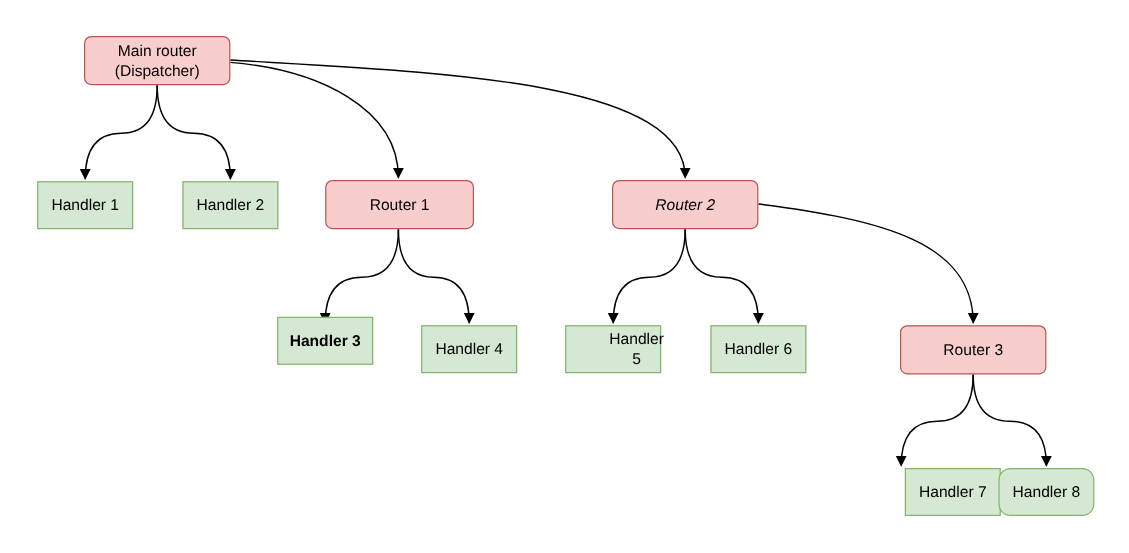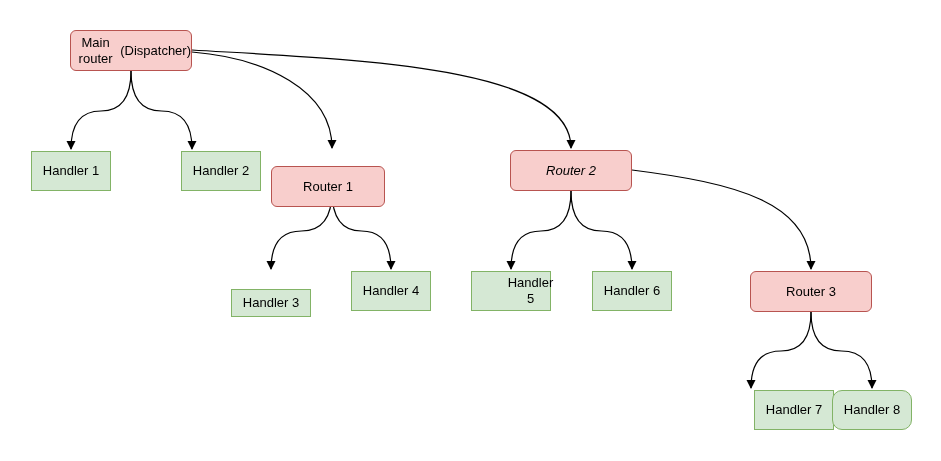--- a/index.html
+++ b/index.html
@@ -17,21 +17,21 @@
     width: 941px; height: 461px;
   }
   svg.edge-layer path.edge {
     fill: none;
     stroke: #000000;
     stroke-width: 1.2;
   }
   .node {
     position: absolute;
     display: flex;
-    flex-direction: row;
+    flex-direction: column;
     align-items: center;
     justify-content: center;
     text-align: center;
     font-size: 13px;
     line-height: 16px;
     color: #000000;
     box-sizing: border-box;
   }
   .node.router {
     background: #f8cecc;
@@ -69,33 +69,33 @@
 
   <div class="node router" style="left:70px; top:30px; width:122px; height:41px;">
     <span>Main router</span>
     <span>(Dispatcher)</span>
   </div>
 
   <div class="node handler" style="left:31px; top:151px; width:80px; height:40px;">
     <span>Handler 1</span>
   </div>
 
-  <div class="node handler" style="left:152px; top:151px; width:80px; height:40px;margin-left:29px;">
+  <div class="node handler" style="left:152px; top:151px; width:80px; height:40px;">
     <span>Handler 2</span>
   </div>
 
-  <div class="node router" style="left:271px; top:150px; width:114px; height:41px;margin-top:16px;">
+  <div class="node router" style="left:271px; top:150px; width:124px; height:41px;">
     <span>Router 1</span>
   </div>
 
   <div class="node router" style="left:510px; top:150px; width:122px; height:41px;font-style:italic;">
     <span>Router 2</span>
   </div>
 
-  <div class="node handler" style="left:231px; top:289px; width:80px; height:28px;">
+  <div class="node handler" style="left:231px; top:264px; width:80px; height:40px;font-weight:bold;">
     <span>Handler 3</span>
   </div>
 
   <div class="node handler" style="left:351px; top:271px; width:80px; height:40px;">
     <span>Handler 4</span>
   </div>
 
   <div class="node handler" style="left:471px; top:271px; width:80px; height:40px;padding-left:39px;">
     <span>Handler 5</span>
   </div>

